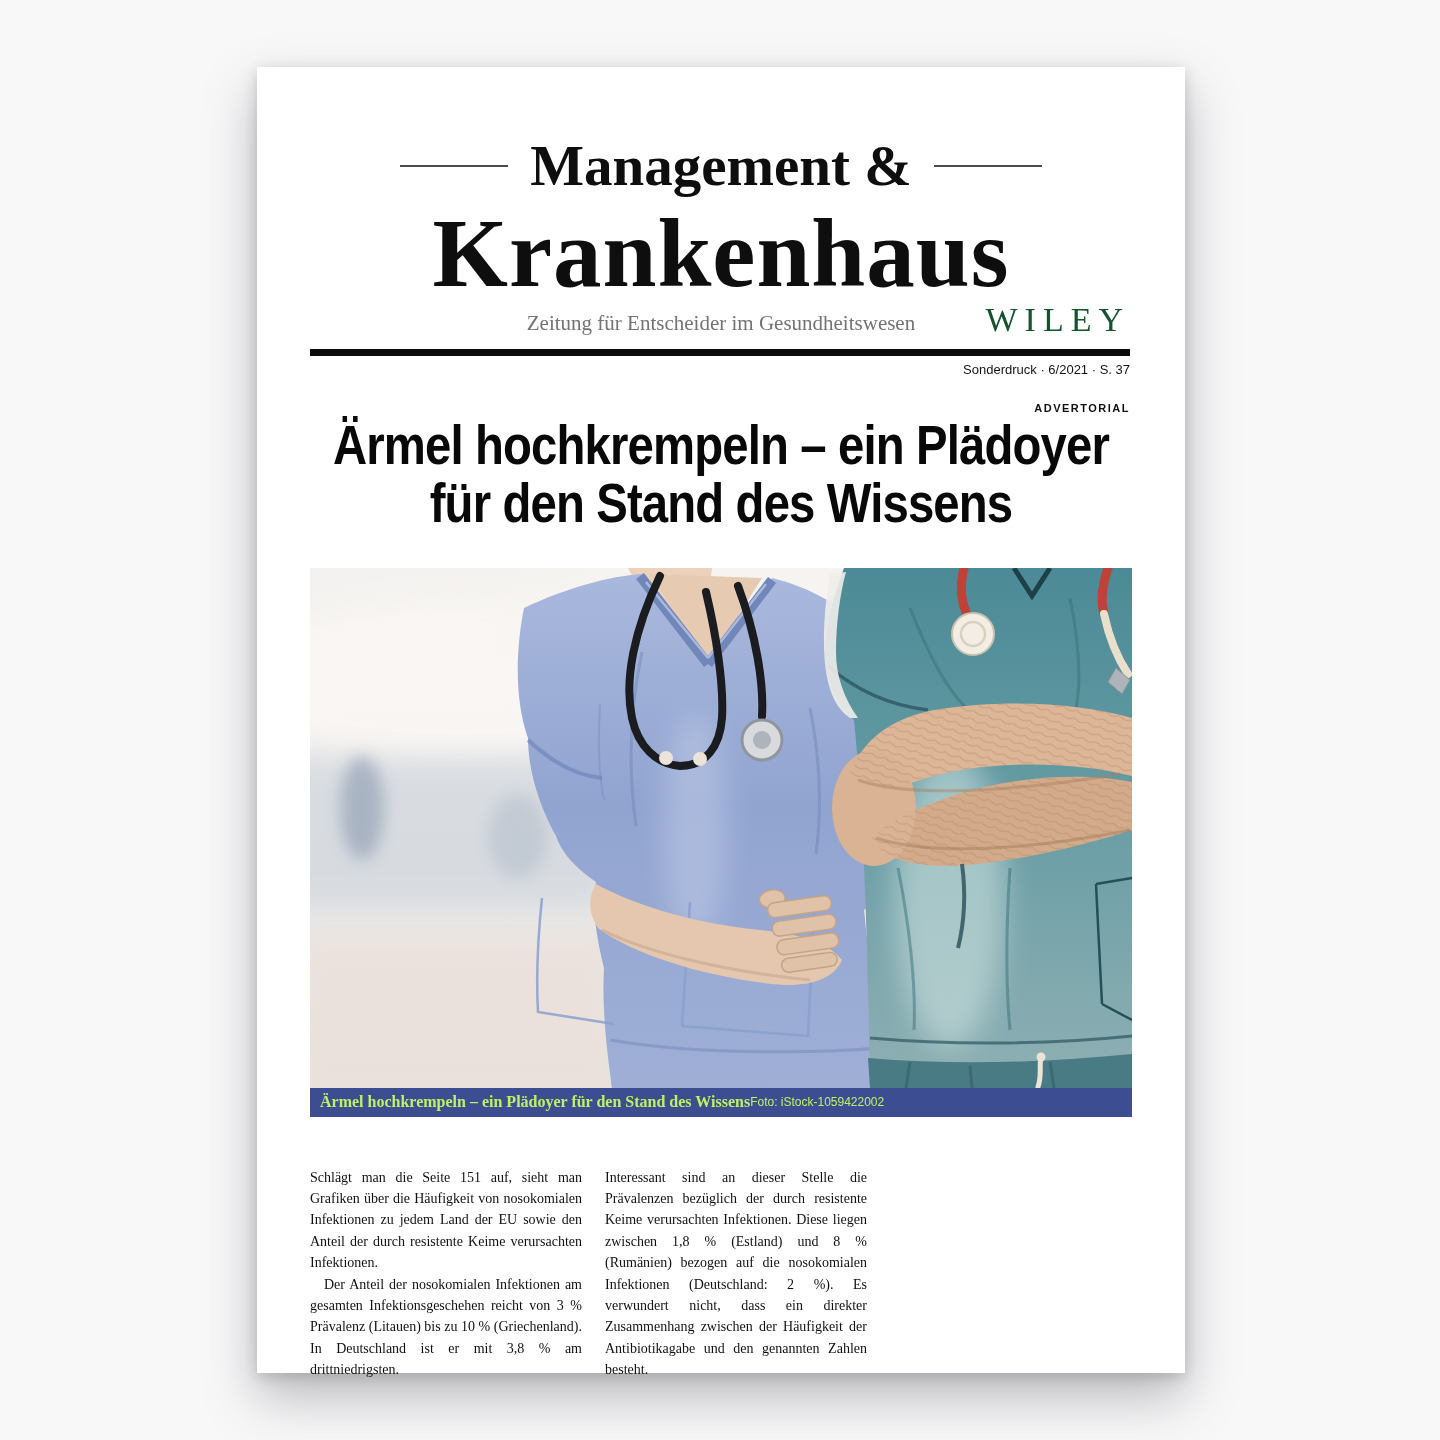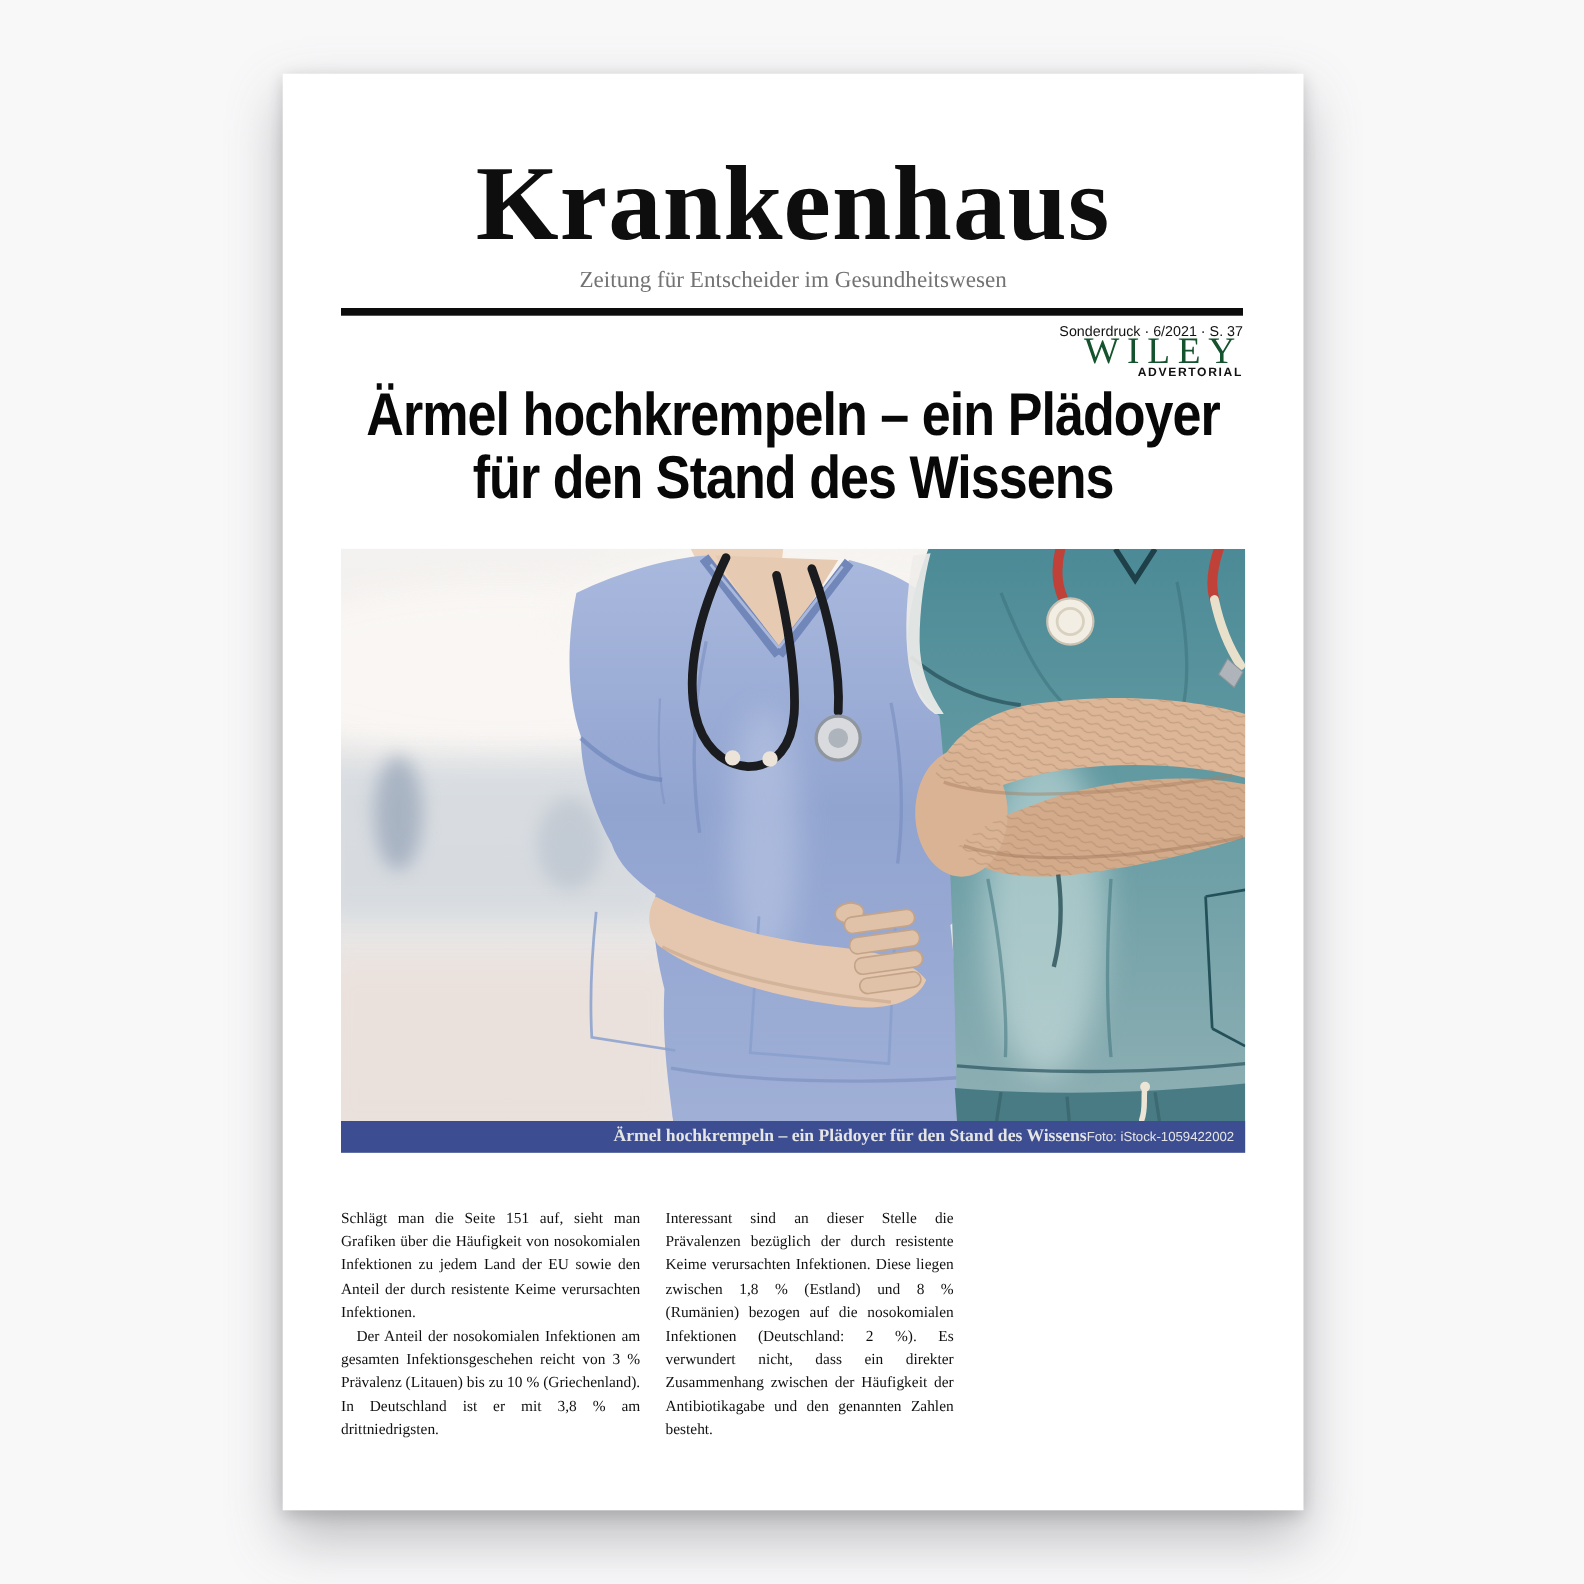--- a/index.html
+++ b/index.html
@@ -8,58 +8,63 @@
 
   .sheet{position:absolute;left:257px;top:67px;width:928px;height:1306px;background:#ffffff;
          box-shadow:0 24px 48px rgba(110,110,118,.45), 0 4px 14px rgba(0,0,0,.18);}
 
   
   .masthead{text-align:center;padding-top:70px;color:#0e0e0e;}
   .mast-top{display:flex;align-items:center;justify-content:center;gap:22px;}
   .mast-line{width:108px;height:2px;background:#4c4c4c;}
   .mast-top-text{font-family:"Liberation Serif",serif;font-weight:bold;font-size:57px;line-height:1;}
   .mast-main{font-family:"Liberation Serif",serif;font-weight:bold;font-size:97px;line-height:.98;
-             letter-spacing:1px;margin-top:0;}
+             letter-spacing:1px;margin-top:12px;}
   .mast-sub{font-family:"Liberation Serif",serif;font-size:21px;margin-top:10px;color:#737373;}
   .wiley{position:absolute;right:55px;top:234px;font-family:"Liberation Serif",serif;
          font-size:34px;letter-spacing:7px;color:#14532d;}
   .black-rule{margin:13px 55px 0 53px;height:7px;background:#0c0c0c;}
   .edition{margin:6px 55px 0;text-align:right;font-size:13px;color:#141414;}
 
   
   .advertorial{margin:25px 55px 0;text-align:right;font-size:11px;font-weight:bold;
                letter-spacing:1.5px;color:#111;}
   .headline{margin-top:2px;text-align:center;color:#080808;font-weight:bold;}
   .headline .hl{display:block;font-size:55px;line-height:1.06;letter-spacing:-1px;
                 transform:scaleX(.86);transform-origin:center;white-space:nowrap;}
 
   
   .photo-wrap{margin:35px 55px 0 53px;width:822px;}
   svg.photo{display:block;width:822px;height:520px;background:#eceae8;}
-  .caption-bar{height:29px;background:#3c4e91;color:#e5e5e5;display:flex;
-               align-items:center;justify-content:flex-end;padding:0 10px;}
+  .caption-bar{height:29px;background:#3c4e91;color:#bef264;display:flex;
+               align-items:center;justify-content:flex-start;padding:0 10px;}
   .caption-text{font-family:"Liberation Serif",serif;font-weight:bold;font-size:16px;}
   .caption-credit{font-size:12px;}
 
   
   .columns{display:flex;margin:50px 55px 0 53px;gap:23px;}
   .col-intro{width:252px;flex:none;font-size:20.5px;line-height:36px;color:#1d1d1d;}
   .col-serif{font-family:"Liberation Serif",serif;font-size:14px;line-height:21.4px;
              text-align:justify;color:#101010;}
   .col-2{width:272px;flex:none;}
   .col-3{width:262px;flex:none;}
   .col-serif p{margin:0;}
   .col-serif p + p{text-indent:14px;}
 </style>
 </head>
 <body>
 
 <div class="sheet">
 
   <div class="masthead">
+    <div class="mast-top">
+      <span class="mast-line"></span>
+      <span class="mast-top-text">Management &amp;</span>
+      <span class="mast-line"></span>
+    </div>
     <div class="mast-main">Krankenhaus</div>
     <div class="mast-sub">Zeitung für Entscheider im Gesundheitswesen</div>
   </div>
   <div class="wiley">WILEY</div>
   <div class="black-rule"></div>
   <div class="edition">Sonderdruck · 6/2021 · S. 37</div>
 
   <div class="advertorial">ADVERTORIAL</div>
   <h1 class="headline" style="margin:2px 0 0;">
     <span class="hl">Ärmel hochkrempeln – ein Plädoyer</span>

